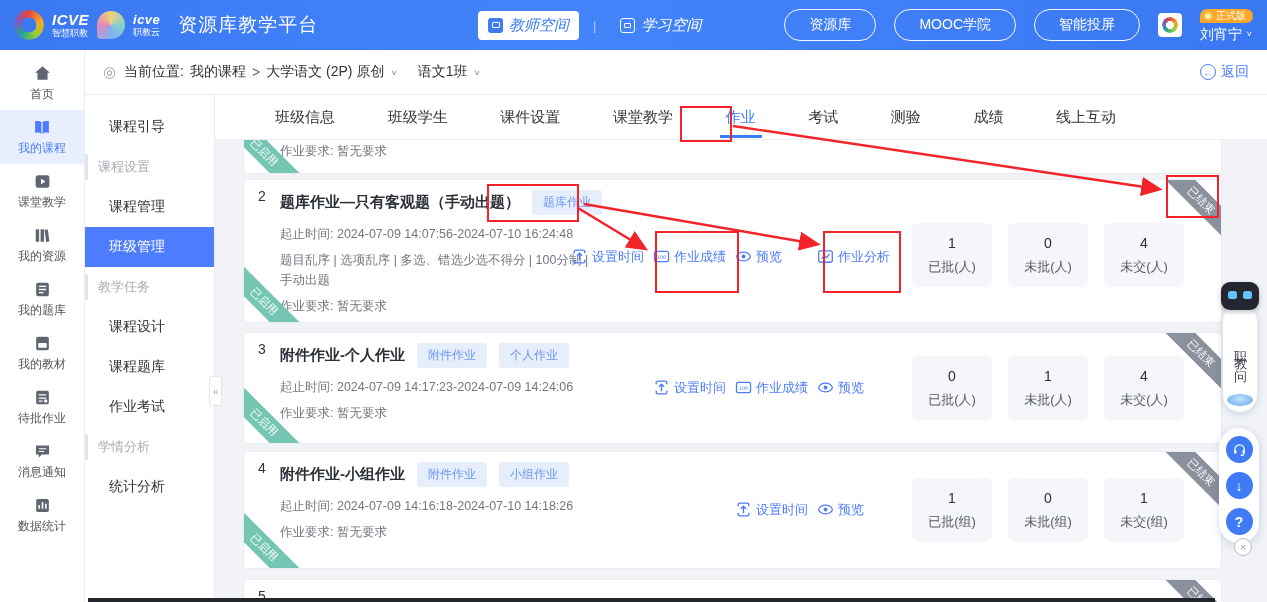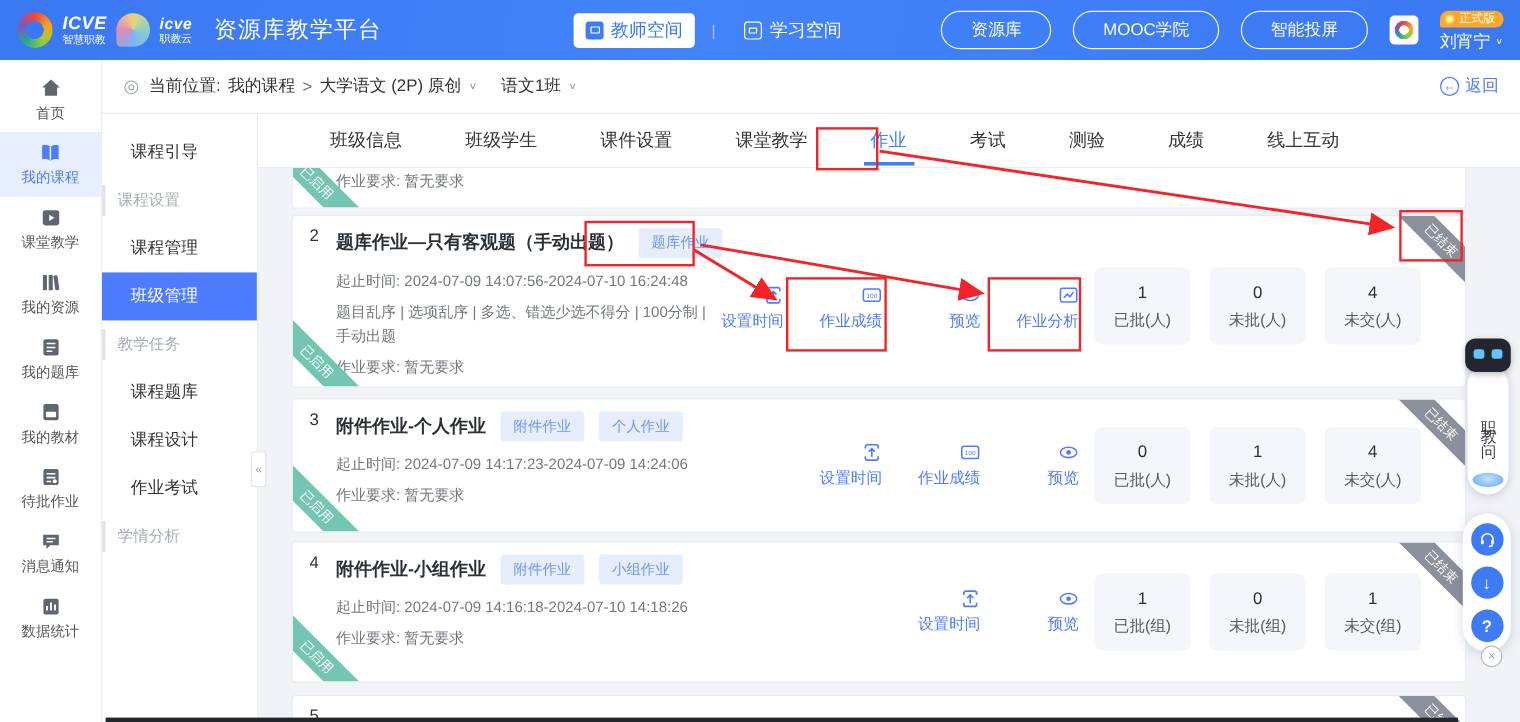--- a/index.html
+++ b/index.html
@@ -16,21 +16,21 @@
     background:conic-gradient(#e8483f,#f5a623,#9acd32,#26a69a,#7e57c2,#e8483f);
     -webkit-mask:radial-gradient(circle,transparent 34%,#000 36%);
             mask:radial-gradient(circle,transparent 34%,#000 36%); }
   .shell { width:28px; height:28px; border-radius:50% 50% 50% 4px;
     background:conic-gradient(#f7d774,#8bd5c4,#7eb6f5,#e88bb4,#f7d774); opacity:.95; }
   .logo-text { line-height:1; }
   .logo-text .big { font-size:15px; font-weight:bold; font-style:italic; letter-spacing:.5px; }
   .logo-text .small { font-size:9px; margin-top:2px; }
   .app-title { font-size:19px; margin-left:10px; letter-spacing:1px; }
   .space-tabs { position:absolute; left:478px; top:0; height:50px; display:flex; align-items:center; gap:14px; }
-  .space-tab { display:flex; align-items:center; gap:6px; font-size:15px; padding:5px 10px; border-radius:4px; cursor:pointer; }
+  .space-tab { display:flex; align-items:center; gap:6px; font-size:15px; padding:5px 10px; border-radius:4px; cursor:pointer;font-style:italic; }
   .space-tab.active { background:#fff; color:#3a78f2; }
   .mini-sq { width:15px; height:15px; border-radius:3px; display:inline-flex; align-items:center; justify-content:center; }
   .mini-sq.filled { background:#3f7bf5; }
   .mini-sq.filled i { display:block; width:8px; height:6px; border:1.2px solid #fff; border-radius:1px; }
   .mini-sq.outline { border:1.2px solid #fff; }
   .mini-sq.outline i { display:block; width:7px; height:5px; border:1px solid #fff; border-radius:1px; }
   .space-sep { color:rgba(255,255,255,.55); font-size:13px; }
   .header-right { position:absolute; right:14px; top:0; height:50px; display:flex; align-items:center; gap:18px; }
   .pill-btn { border:1px solid rgba(255,255,255,.95); border-radius:17px; padding:6px 24px;
     font-size:14px; color:#fff; background:transparent; cursor:pointer; white-space:nowrap; }
@@ -85,21 +85,21 @@
   .list { position:absolute; left:0; right:0; top:45px; bottom:0; background:#f1f3f6;
     overflow:hidden; padding:0 45px 0 28px; }
   .card { position:relative; background:#fff; border:1px solid #e9ecf0; border-radius:4px; overflow:hidden; }
   .card-index { position:absolute; left:14px; top:8px; font-size:14px; color:#333; }
   .title-row { margin:10px 0 0 36px; display:flex; align-items:center; }
   .card-title { font-size:15px; font-weight:bold; color:#2b2f36; }
   .badge { margin-left:12px; background:#e6eefc; color:#6e97f3; font-size:12px; padding:4px 11px; border-radius:3px; }
   .meta { margin:9px 0 0 36px; width:318px; font-size:12.5px; color:#73777e; line-height:1.65; }
   .meta .row { margin-bottom:5px; }
   .actions { position:absolute; right:322px; top:50%; transform:translateY(-50%); display:flex; }
-  .action { width:82px; display:flex; flex-direction:column; align-items:flex-end; gap:4px; cursor:pointer; }
+  .action { width:82px; display:flex; flex-direction:row; align-items:flex-start; gap:4px; cursor:pointer; }
   .action .a-label { font-size:13px; color:#4d7cfe; white-space:nowrap; }
   .stats { position:absolute; right:37px; top:50%; transform:translateY(-50%); display:flex; gap:16px; }
   .stat-box { width:80px; height:64px; background:#f4f6f9; border-radius:6px; text-align:center; padding-top:12px; }
   .stat-val { font-size:14px; color:#2b2f36; }
   .stat-lbl { font-size:13px; color:#555a61; margin-top:7px; }
 
   .corner { position:absolute; width:58px; height:58px; overflow:hidden; pointer-events:none; }
   .corner.bl { left:0; bottom:0; }
   .corner.tr { right:0; top:0; }
   .ribbon { position:absolute; width:92px; text-align:center; font-size:11px; color:#fff; padding:3px 0;
@@ -294,24 +294,25 @@
       
     </div>
   </div>
 
   <div class="sidebar2">
     <div class="s2-link">课程引导</div>
     <div class="s2-section">课程设置</div>
     <div class="s2-link">课程管理</div>
     <div class="s2-link active">班级管理</div>
     <div class="s2-section">教学任务</div>
+    <div class="s2-link">课程设计</div>
     <div class="s2-link">课程题库</div>
-    <div class="s2-link">课程设计</div>
     <div class="s2-link">作业考试</div>
     <div class="s2-section">学情分析</div>
+    <div class="s2-link">统计分析</div>
   </div>
   <div class="collapse-handle">«</div>
 
   <div class="main">
     <div class="tabs">
       <div class="tabs-inner">
         <span class="tab">班级信息</span>
         <span class="tab">班级学生</span>
         <span class="tab">课件设置</span>
         <span class="tab">课堂教学</span>

